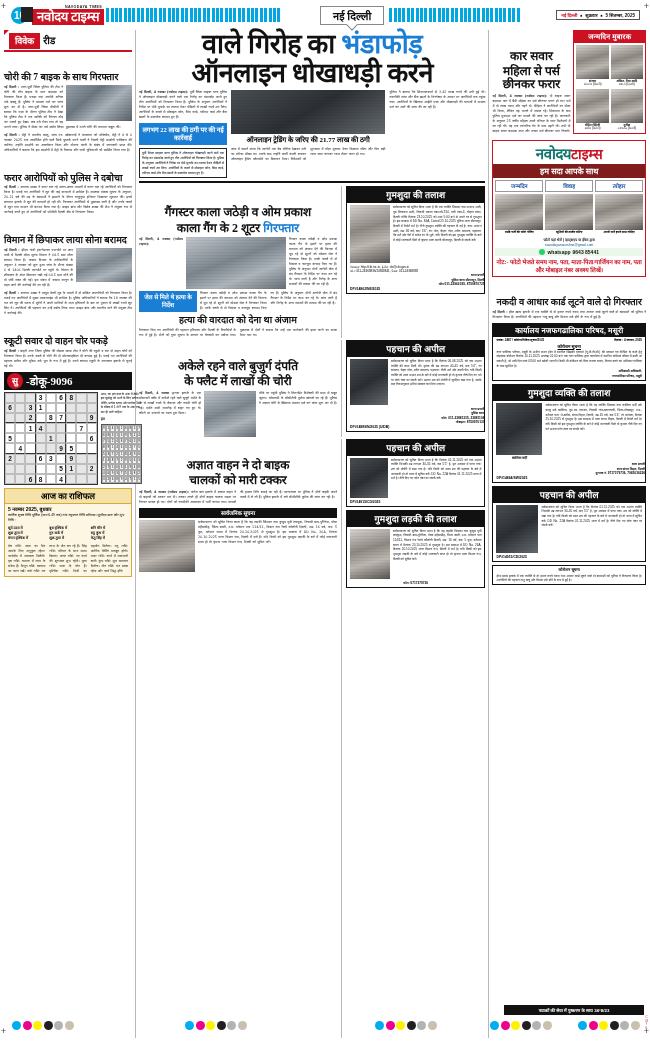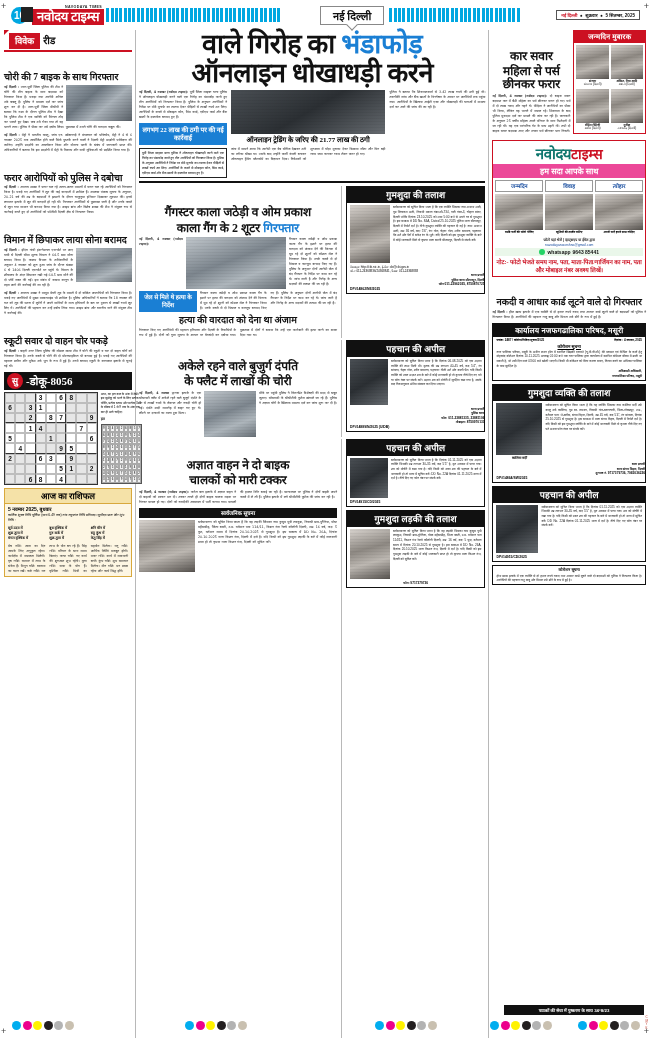--- a/index.html
+++ b/index.html
@@ -122,21 +122,21 @@
   .ad-hd.red { background:#cc1122; }
   .ad-body { padding:2px 3px; display:flex; gap:3px; }
   .ad-txt { font-size:3.1px; line-height:1.5; text-align:justify; color:#222; flex:1;}
   .dp-no { font-size:3.4px; font-weight:bold; padding:0 3px 2px 3px; }
 
   
   .nt-ad { border:1px solid #cc1122; margin-top:3px; }
   .nt-ad-logo { text-align:center; padding:2px 0 1px; background:#fff; }
   .nt-ad-logo .b1 { font-family:"Liberation Serif",serif; font-weight:bold; font-size:15px; color:#0f766e; letter-spacing:-.5px;}
   .nt-ad-logo .b2 { font-family:Liberation Mono, monospace; font-weight:bold; font-size:14px; color:#cc1122; }
-  .nt-tagline { background:#ec4899; color:#fff; text-align:center; font-weight:bold; font-size:8px; padding:1px 0 2px; font-family:"Liberation Serif",serif;}
+  .nt-tagline { background:#7f1d1d; color:#fff; text-align:center; font-weight:bold; font-size:8px; padding:1px 0 2px; font-family:"Liberation Serif",serif;}
   .nt-chips { display:flex; gap:2px; padding:2px; }
   .nt-chip { flex:1; text-align:center; border:1px solid #999; font-size:5.5px; font-weight:bold; color:#1a4fa0; padding:1px 0; font-family:"Liberation Serif",serif;}
   .nt-photos { display:flex; gap:2px; padding:0 2px; }
   .nt-photos .photo { flex:1; height:36px; }
   .nt-caps { display:flex; gap:2px; padding:1px 2px; }
   .nt-caps span { flex:1; font-size:3px; text-align:center; line-height:1.3; font-weight:bold; }
   .nt-line { text-align:center; font-size:3.6px; font-weight:bold; padding:1px 2px; color:#111;}
   .nt-mail { text-align:center; font-size:3.4px; color:#1a4fa0; padding:0 2px 1px; word-break:break-all;}
   .nt-wa { display:flex; align-items:center; justify-content:center; gap:2px; background:#eaf7ea; padding:1px; margin:0 2px;}
   .wa-dot { width:6px;height:6px;border-radius:50%;background:#25d366; display:inline-block;}
@@ -320,21 +320,21 @@
         <div class="body-txt"><b>नई दिल्ली :</b> <span>अपराध शाखा ने मासूम डेयरी लूट के मामले में दो वांछित अपराधियों को गिरफ्तार किया है। पकड़े गए आरोपियों में मुख्य मास्टरमाइंड भी शामिल है। पुलिस अधिकारियों ने बताया कि 18 नवम्बर की रात को लूट की घटना में लुटेरों ने अपने साथियों के साथ हथियारों के बल पर दुकान से लाखों रुपये लूट लिए थे। आरोपियों की पहचान कर उन्हें दबोच लिया गया। क्राइम ब्रांच और स्थानीय थाने की संयुक्त टीम ने कार्रवाई की।</span></div>
       </div>
 
       <div style="margin-top:3px;">
         <div class="story-hd hd-s">स्कूटी सवार दो वाहन चोर पकड़े</div>
         <div class="body-txt"><b>नई दिल्ली :</b> <span>बाहरी उत्तर जिला पुलिस की स्पेशल स्टाफ टीम ने चोरी की स्कूटी व चार दो वाहन चोरों को गिरफ्तार किया है। उनके कब्जे से चोरी की दो मोटरसाइकिल भी बरामद हुई है। पकड़े गए आरोपियों की पहचान प्रवीण और मुकेश उर्फ भूरा के रूप में हुई है। उनसे बरामद स्कूटी के कागजात इलाके से चुराई गई थी।</span></div>
       </div>
 
       <div class="sud-hd">
         <span class="sud-badge">सु</span>
-        <span class="sud-title">-डोकू-8056</span>
+        <span class="sud-title">-डोकू-9096</span>
       </div>
       <div class="sud-wrap">
         <div class="sud-grid" id="sudoku-grid">
             <div class="sh"></div>
             <div class="sh"></div>
             <div class="sh br"></div>
             <div class="">3</div>
             <div class=""></div>
             <div class="br">6</div>
             <div class="sh">8</div>

